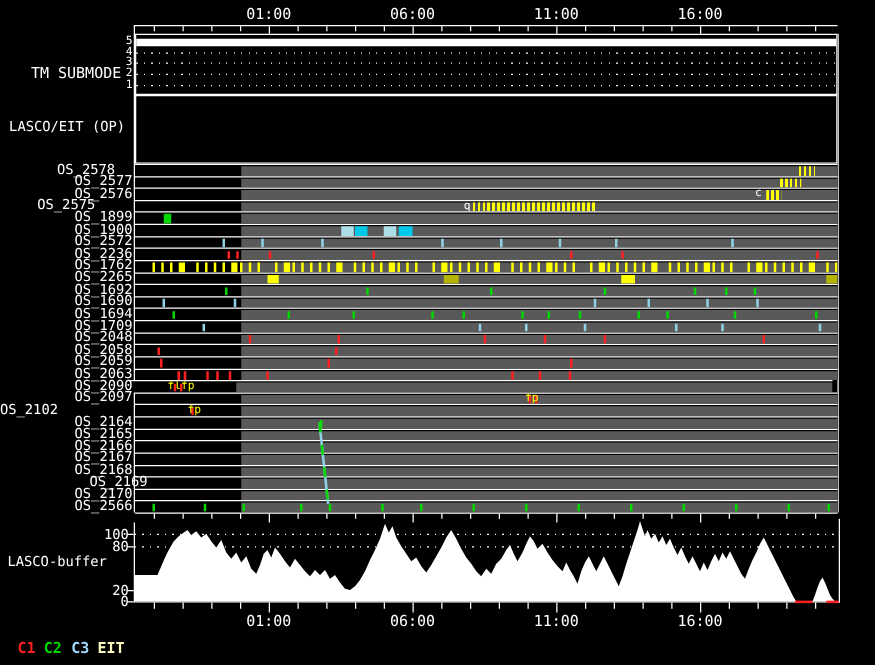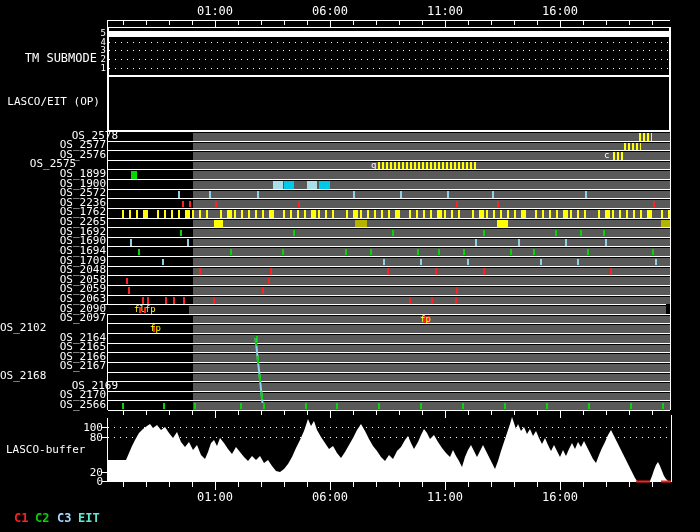--- a/index.html
+++ b/index.html
@@ -338,21 +338,21 @@
         <div style="position: absolute; left: 312px; top: 1.5px; width: 2px; height: 6.5px; background: rgb(0, 216, 0);"></div>
         <div style="position: absolute; left: 354px; top: 1.5px; width: 2px; height: 6.5px; background: rgb(0, 216, 0);"></div>
         <div style="position: absolute; left: 396px; top: 1.5px; width: 2px; height: 6.5px; background: rgb(0, 216, 0);"></div>
         <div style="position: absolute; left: 438px; top: 1.5px; width: 2px; height: 6.5px; background: rgb(0, 216, 0);"></div>
         <div style="position: absolute; left: 480px; top: 1.5px; width: 2px; height: 6.5px; background: rgb(0, 216, 0);"></div>
         <div style="position: absolute; left: 522px; top: 1.5px; width: 2px; height: 6.5px; background: rgb(0, 216, 0);"></div>
         <div style="position: absolute; left: 554px; top: 1.5px; width: 2px; height: 6.5px; background: rgb(0, 216, 0);"></div>
       </div>
     </div>
   <div id="osLabels" class="abs">
-      <span style="position: absolute; left: 0px; width: 118px; top: 130.5px; height: 9.62069px; line-height: 9.62069px; text-align: right; color: rgb(255, 255, 255); font-size: 11px;">OS_2578</span>
+      <span style="position: absolute; left: 0px; width: 92px; top: 130.5px; height: 9.62069px; line-height: 9.62069px; text-align: right; color: rgb(255, 255, 255); font-size: 11px;">OS_2578</span>
       <span style="position: absolute; left: 0px; width: 106px; top: 140.121px; height: 9.62069px; line-height: 9.62069px; text-align: right; color: rgb(255, 255, 255); font-size: 11px;">OS_2577</span>
       <span style="position: absolute; left: 0px; width: 106px; top: 149.741px; height: 9.62069px; line-height: 9.62069px; text-align: right; color: rgb(255, 255, 255); font-size: 11px;">OS_2576</span>
       <span style="position: absolute; left: 0px; width: 106px; top: 159.362px; height: 9.62069px; line-height: 9.62069px; text-align: center; color: rgb(255, 255, 255); font-size: 11px;">OS_2575</span>
       <span style="position: absolute; left: 0px; width: 106px; top: 168.983px; height: 9.62069px; line-height: 9.62069px; text-align: right; color: rgb(255, 255, 255); font-size: 11px;">OS_1899</span>
       <span style="position: absolute; left: 0px; width: 106px; top: 178.603px; height: 9.62069px; line-height: 9.62069px; text-align: right; color: rgb(255, 255, 255); font-size: 11px;">OS_1900</span>
       <span style="position: absolute; left: 0px; width: 106px; top: 188.224px; height: 9.62069px; line-height: 9.62069px; text-align: right; color: rgb(255, 255, 255); font-size: 11px;">OS_2572</span>
       <span style="position: absolute; left: 0px; width: 106px; top: 197.845px; height: 9.62069px; line-height: 9.62069px; text-align: right; color: rgb(255, 255, 255); font-size: 11px;">OS_2236</span>
       <span style="position: absolute; left: 0px; width: 106px; top: 207.466px; height: 9.62069px; line-height: 9.62069px; text-align: right; color: rgb(255, 255, 255); font-size: 11px;">OS_1762</span>
       <span style="position: absolute; left: 0px; width: 106px; top: 217.086px; height: 9.62069px; line-height: 9.62069px; text-align: right; color: rgb(255, 255, 255); font-size: 11px;">OS_2265</span>
       <span style="position: absolute; left: 0px; width: 106px; top: 226.707px; height: 9.62069px; line-height: 9.62069px; text-align: right; color: rgb(255, 255, 255); font-size: 11px;">OS_1692</span>
@@ -363,21 +363,21 @@
       <span style="position: absolute; left: 0px; width: 106px; top: 274.81px; height: 9.62069px; line-height: 9.62069px; text-align: right; color: rgb(255, 255, 255); font-size: 11px;">OS_2058</span>
       <span style="position: absolute; left: 0px; width: 106px; top: 284.431px; height: 9.62069px; line-height: 9.62069px; text-align: right; color: rgb(255, 255, 255); font-size: 11px;">OS_2059</span>
       <span style="position: absolute; left: 0px; width: 106px; top: 294.052px; height: 9.62069px; line-height: 9.62069px; text-align: right; color: rgb(255, 255, 255); font-size: 11px;">OS_2063</span>
       <span style="position: absolute; left: 0px; width: 106px; top: 303.672px; height: 9.62069px; line-height: 9.62069px; text-align: right; color: rgb(255, 255, 255); font-size: 11px;">OS_2090</span>
       <span style="position: absolute; left: 0px; width: 106px; top: 313.293px; height: 9.62069px; line-height: 9.62069px; text-align: right; color: rgb(255, 255, 255); font-size: 11px;">OS_2097</span>
       <span style="position: absolute; left: 0px; width: 122px; top: 322.914px; height: 9.62069px; line-height: 9.62069px; text-align: left; color: rgb(255, 255, 255); font-size: 11px;">OS_2102</span>
       <span style="position: absolute; left: 0px; width: 106px; top: 332.534px; height: 9.62069px; line-height: 9.62069px; text-align: right; color: rgb(255, 255, 255); font-size: 11px;">OS_2164</span>
       <span style="position: absolute; left: 0px; width: 106px; top: 342.155px; height: 9.62069px; line-height: 9.62069px; text-align: right; color: rgb(255, 255, 255); font-size: 11px;">OS_2165</span>
       <span style="position: absolute; left: 0px; width: 106px; top: 351.776px; height: 9.62069px; line-height: 9.62069px; text-align: right; color: rgb(255, 255, 255); font-size: 11px;">OS_2166</span>
       <span style="position: absolute; left: 0px; width: 106px; top: 361.397px; height: 9.62069px; line-height: 9.62069px; text-align: right; color: rgb(255, 255, 255); font-size: 11px;">OS_2167</span>
-      <span style="position: absolute; left: 0px; width: 106px; top: 371.017px; height: 9.62069px; line-height: 9.62069px; text-align: left; color: rgb(255, 255, 255); font-size: 11px;">OS_2168</span>
+      <span style="position: absolute; left: 0px; width: 106px; top: 371.017px; height: 9.62069px; line-height: 9.62069px; text-align: right; color: rgb(255, 255, 255); font-size: 11px;">OS_2168</span>
       <span style="position: absolute; left: 0px; width: 106px; top: 380.638px; height: 9.62069px; line-height: 9.62069px; text-align: right; color: rgb(255, 255, 255); font-size: 11px; margin-left: 12px;">OS_2169</span>
       <span style="position: absolute; left: 0px; width: 106px; top: 390.259px; height: 9.62069px; line-height: 9.62069px; text-align: right; color: rgb(255, 255, 255); font-size: 11px;">OS_2170</span>
       <span style="position: absolute; left: 0px; width: 106px; top: 399.879px; height: 9.62069px; line-height: 9.62069px; text-align: right; color: rgb(255, 255, 255); font-size: 11px;">OS_2566</span>
     </div>
 
   <div class="wline" style="left:108px;top:410px;width:562px;height:1px;"></div>
   <div id="midTicks" class="abs">
       <div style="position: absolute; left: 123px; top: 411px; width: 1px; height: 4px; background: rgb(255, 255, 255);"></div>
       <div style="position: absolute; left: 146px; top: 411px; width: 1px; height: 4px; background: rgb(255, 255, 255);"></div>
       <div style="position: absolute; left: 169px; top: 411px; width: 1px; height: 4px; background: rgb(255, 255, 255);"></div>
@@ -454,21 +454,21 @@
       <span style="position: absolute; left: 300px; top: 490px; width: 60px; text-align: center; color: rgb(255, 255, 255); font-size: 12px;">06:00</span>
       <span style="position: absolute; left: 415px; top: 490px; width: 60px; text-align: center; color: rgb(255, 255, 255); font-size: 12px;">11:00</span>
       <span style="position: absolute; left: 530px; top: 490px; width: 60px; text-align: center; color: rgb(255, 255, 255); font-size: 12px;">16:00</span>
     </div>
 
 
   <div id="legend" class="abs" style="left:0;top:511px;width:120px;height:18px;">
       <span style="position: absolute; left: 14px; top: 0px; color: rgb(255, 32, 32); font-size: 12px; font-weight: bold;">C1</span>
       <span style="position: absolute; left: 35px; top: 0px; color: rgb(0, 216, 0); font-size: 12px; font-weight: bold;">C2</span>
       <span style="position: absolute; left: 57px; top: 0px; color: rgb(160, 216, 255); font-size: 12px; font-weight: bold;">C3</span>
-      <span style="position: absolute; left: 78px; top: 0px; color: #5eead4; font-size: 12px; font-weight: bold;">EIT</span>
+      <span style="position: absolute; left: 78px; top: 0px; color: #fef9c3; font-size: 12px; font-weight: bold;">EIT</span>
     </div>
 
   <svg id="overlay" class="overlay" width="700" height="532">
       <polygon points="108,481 108,460 126,460 129,453 132,446 135,440 139,433 143,429 147,426 150,424 153,428 157,425 161,430 165,427 169,433 173,438 177,432 181,442 185,447 189,442 193,450 197,445 201,455 205,459 208,452 211,443 214,440 217,446 220,438 224,443 228,449 232,454 236,447 240,452 244,457 248,461 252,456 256,460 260,456 264,463 268,460 272,466 276,471 280,472 284,469 288,464 292,457 296,448 300,440 304,431 308,419 311,426 314,421 317,430 321,437 325,443 329,449 333,446 337,453 341,458 345,452 349,445 353,438 357,430 361,424 365,431 369,439 373,446 377,451 381,457 385,461 389,455 393,459 397,451 401,447 405,440 408,436 411,443 414,449 418,442 421,435 424,429 427,433 430,439 434,435 438,442 442,448 446,453 450,457 453,450 456,456 459,461 462,467 465,457 468,450 471,445 474,451 477,457 480,451 483,445 486,451 489,457 492,463 495,469 498,461 501,451 504,442 507,433 510,424 512,417 514,423 516,429 518,424 521,431 524,427 527,434 530,429 533,436 536,431 539,438 542,444 545,438 548,445 551,451 554,445 557,451 560,457 563,450 566,456 569,449 572,443 575,449 578,442 581,447 584,441 587,447 590,453 593,459 596,463 599,455 602,448 605,442 608,435 611,430 614,436 617,442 620,448 623,454 626,460 629,466 632,472 635,478 637,481 650,481 652,476 654,470 656,465 658,462 660,466 662,471 664,476 666,479 668,481 670,481" fill="#ffffff"></polygon>
       <line x1="636" y1="481.5" x2="650" y2="481.5" stroke="#ff2020" stroke-width="2"></line>
       <line x1="661" y1="481.5" x2="671" y2="481.5" stroke="#ff2020" stroke-width="2"></line>
       <line x1="255.5" y1="338" x2="262.5" y2="403" stroke="#8fd2e8" stroke-width="2"></line>
       <line x1="255.5" y1="338" x2="262.5" y2="403" stroke="#00d800" stroke-width="2" stroke-dasharray="8 10"></line>
     </svg>
 </div>

